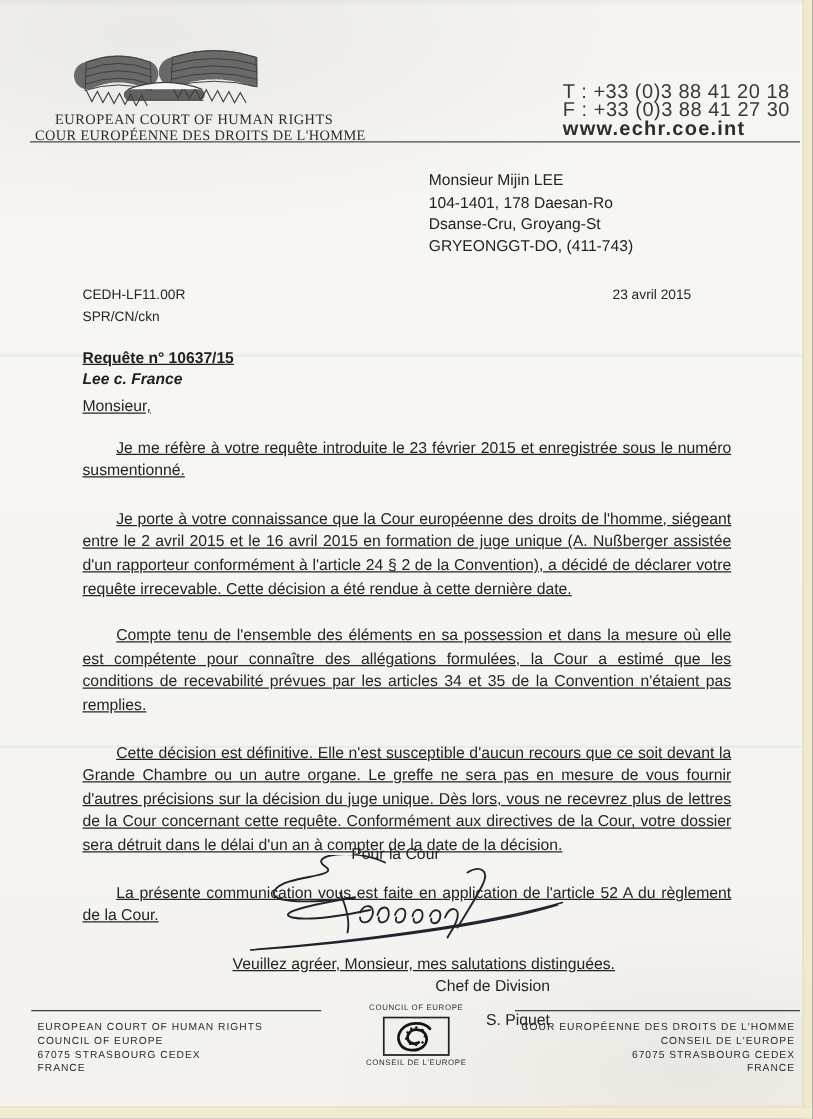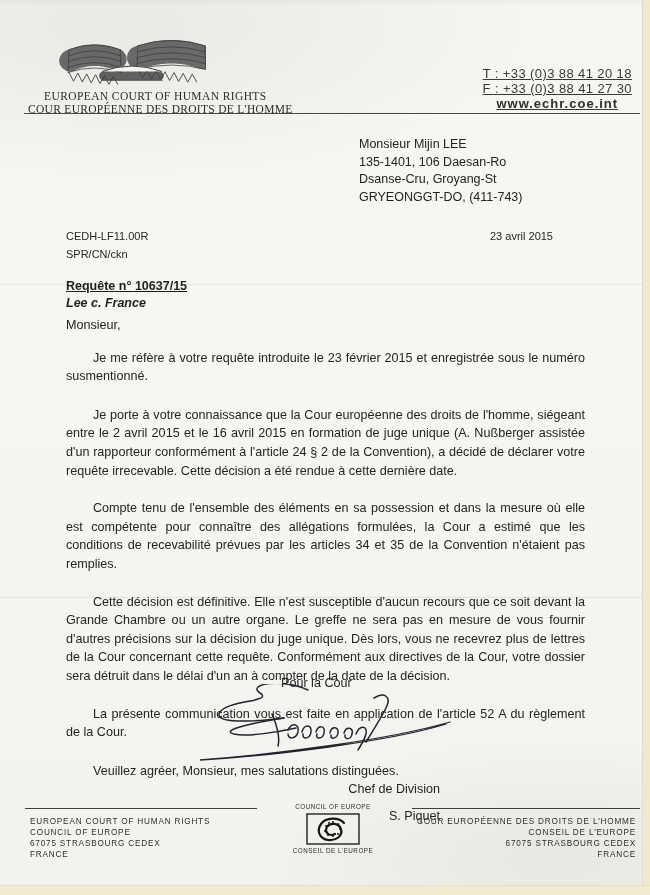--- a/index.html
+++ b/index.html
@@ -21,36 +21,36 @@
     background:linear-gradient(180deg,rgba(0,0,0,0) 0,rgba(0,0,0,0.06) 50%,rgba(255,255,255,0.35) 100%);}
   .edge-right{position:absolute;top:0;right:0;width:7px;height:100%;background:#f0e9cf;border-left:1px solid #e3dcbf;}
   .edge-bottom{position:absolute;left:0;bottom:0;width:100%;height:9px;background:#f2ebd0;border-top:1px solid #e5dec2;}
 
   .abs{position:absolute;}
 
   
   .org-en{font-family:"Liberation Serif", serif;font-size:11.5px;letter-spacing:0.4px;color:#2c2c2c;}
   .org-fr{font-family:"Liberation Serif", serif;font-size:11.5px;letter-spacing:0.3px;color:#2c2c2c;}
   .header-rule{position:absolute;top:113px;left:24px;right:10px;height:1px;background:#4a4a4a;}
-  .contact{position:absolute;top:66px;right:18px;text-align:center;font-size:13px;color:#3a3a3a;line-height:15px;letter-spacing:0.4px;text-decoration:underline;}
+  .contact{position:absolute;top:66px;right:18px;text-align:left;font-size:16px;color:#3a3a3a;line-height:15px;letter-spacing:0.4px;}
   .contact .web{font-weight:bold;letter-spacing:1px;color:#2e2e2e;}
 
   
-  .recipient{position:absolute;left:343px;top:136px;font-size:12.5px;line-height:17.5px;color:#222;margin-left:16px;}
+  .recipient{position:absolute;left:343px;top:136px;font-size:12.5px;line-height:17.5px;color:#222;}
 
   
   .refline{font-size:11px;color:#262626;}
   .case-no{font-weight:bold;text-decoration:underline;font-size:12.5px;color:#1f1f1f;}
   .case-name{font-weight:bold;font-size:12.5px;color:#1f1f1f;font-style:italic;}
 
   
   .letter-body{position:absolute;left:66px;top:316px;width:519px;font-size:12.6px;line-height:18.6px;color:#242424;}
-  .letter-body p{margin:0 0 18px 0;text-align:justify;text-indent:27px;}
+  .letter-body p{margin:0 0 18px 0;text-align:justify;text-indent:27px;text-decoration:underline;}
   .letter-body p.salutation{text-indent:0;margin-bottom:14px;}
-  .letter-body p.closing{text-align:left;margin-bottom:0;}
+  .letter-body p.closing{text-align:center;margin-bottom:0;}
 
   
   .pour-la-cour{position:absolute;left:281px;top:676px;font-size:12.6px;color:#242424;}
   .sig-svg{position:absolute;left:188px;top:684px;}
   .sig-name{position:absolute;left:240px;top:809px;width:200px;text-align:right;font-size:12.6px;color:#242424;}
   .sig-title{position:absolute;left:240px;top:782px;width:200px;text-align:right;font-size:12.6px;color:#242424;}
 
   
   .footer-rule{position:absolute;top:808px;height:1px;background:#3f3f3f;}
   .footer-col{position:absolute;top:816px;font-size:8.2px;line-height:11px;letter-spacing:0.8px;color:#2d2d2d;}
@@ -100,21 +100,21 @@
   <div class="org-fr abs" style="left:28px;top:103px">COUR EUROPÉENNE DES DROITS DE L'HOMME</div>
   <div class="header-rule"></div>
   <div class="contact">
     <div>T : +33 (0)3 88 41 20 18</div>
     <div>F : +33 (0)3 88 41 27 30</div>
     <div class="web">www.echr.coe.int</div>
   </div>
 
   <div class="recipient">
     <div>Monsieur Mijin LEE</div>
-    <div>135-1401, 106 Daesan-Ro</div>
+    <div>104-1401, 178 Daesan-Ro</div>
     <div>Dsanse-Cru, Groyang-St</div>
     <div>GRYEONGGT-DO, (411-743)</div>
   </div>
 
   <div class="refline abs" style="left:66px;top:230px">CEDH-LF11.00R</div>
   <div class="refline abs" style="left:490px;top:230px">23 avril 2015</div>
   <div class="refline abs" style="left:66px;top:248px">SPR/CN/ckn</div>
   <div class="case-no abs" style="left:66px;top:279px">Requête n° 10637/15</div>
   <div class="case-name abs" style="left:66px;top:296px">Lee c. France</div>
 

